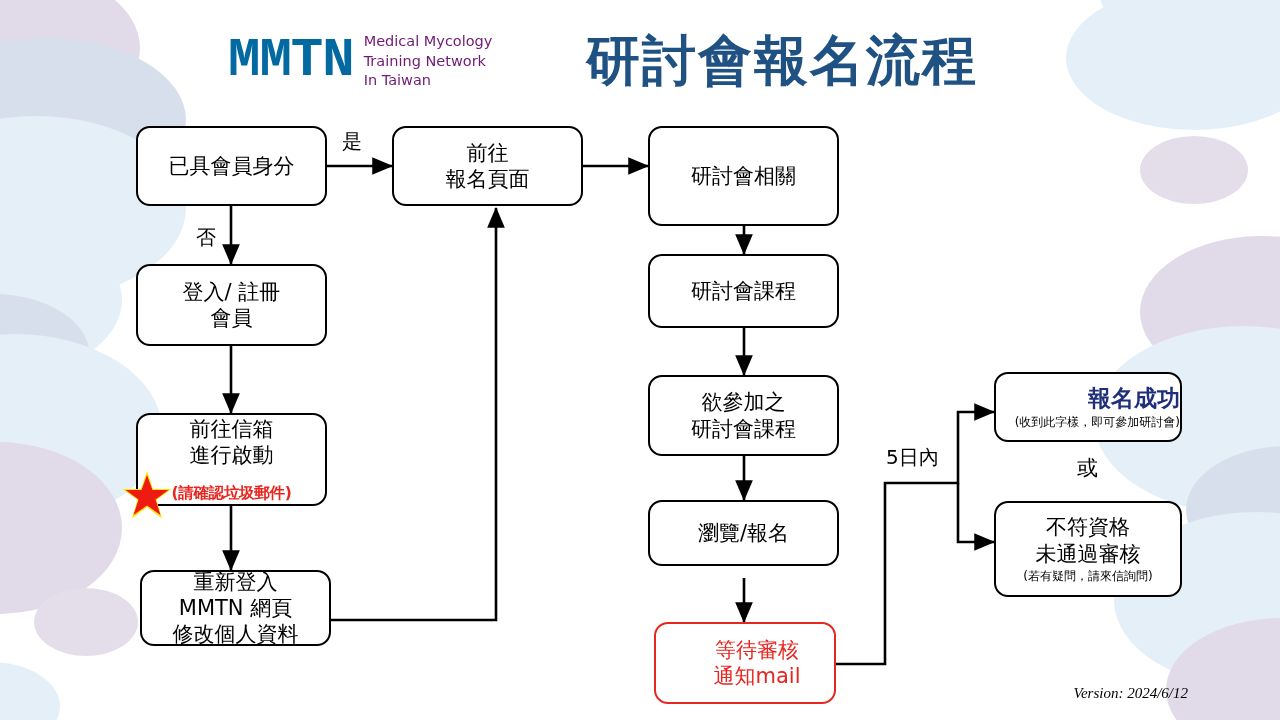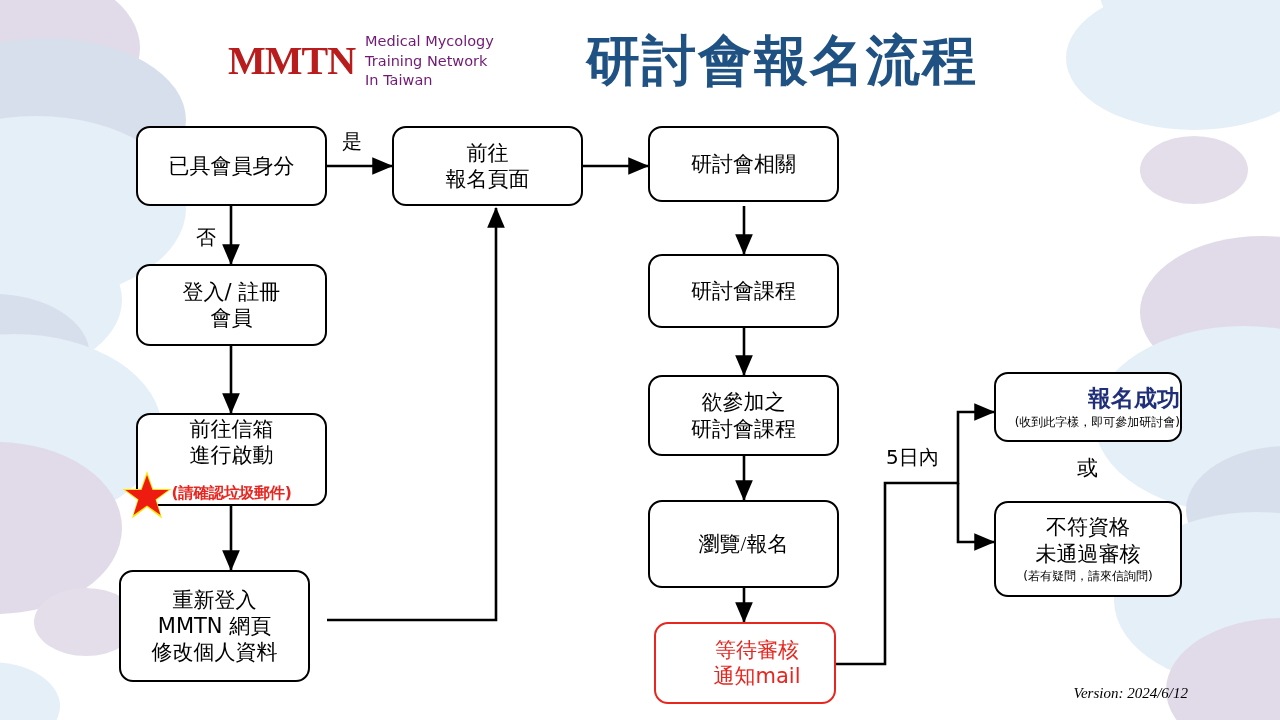--- a/index.html
+++ b/index.html
@@ -35,25 +35,25 @@
     width: 1280px; height: 112px;
   }
   #logo {
     position: absolute;
     left: 228px; top: 30px;
     display: flex;
     align-items: center;
     gap: 10px;
   }
   #logo-mark {
-    font-family: Liberation Serif, serif;
-    font-weight: bold;
-    font-size: 40px;
+    font-family: Liberation Mono, monospace;
+    font-weight: bold;
+    font-size: 54px;
     letter-spacing: -1px;
-    color: #b91c1c;
+    color: #0369a1;
     line-height: 1;
   }
   #logo-sub {
     font-family: "DejaVu Sans", "Liberation Sans", sans-serif;
     font-size: 14.5px;
     line-height: 1.36;
     color: #701a75;
     padding-top: 2px;
     white-space: nowrap;
   }
@@ -227,45 +227,45 @@
     <span class="ln">登入/ 註冊</span>
     <span class="ln">會員</span>
   </div>
 
   <div class="node" style="left:136px; top:413px; width:191px; height:93px;">
     <span class="ln">前往信箱</span>
     <span class="ln">進行啟動</span>
     <span class="note-red">(請確認垃圾郵件)</span>
   </div>
 
-  <div class="node" style="left:119px; top:570px; width:191px; height:112px;">
+  <div class="node" style="left:140px; top:570px; width:191px; height:76px;">
     <span class="ln">重新登入</span>
     <span class="ln">MMTN 網頁</span>
     <span class="ln">修改個人資料</span>
   </div>
 
   <div class="node" style="left:392px; top:126px; width:191px; height:80px;">
     <span class="ln">前往</span>
     <span class="ln">報名頁面</span>
   </div>
 
-  <div class="node" style="left:648px; top:126px; width:191px; height:76px;">
+  <div class="node" style="left:648px; top:126px; width:191px; height:100px;">
     <span class="ln">研討會相關</span>
   </div>
 
   <div class="node" style="left:648px; top:254px; width:191px; height:74px;">
     <span class="ln">研討會課程</span>
   </div>
 
   <div class="node" style="left:648px; top:375px; width:191px; height:81px;">
     <span class="ln">欲參加之</span>
     <span class="ln">研討會課程</span>
   </div>
 
-  <div class="node" style="left:648px; top:500px; width:191px; height:88px;font-family:Liberation Serif, serif;">
+  <div class="node" style="left:648px; top:500px; width:191px; height:66px;">
     <span class="ln">瀏覽/報名</span>
   </div>
 
   <div class="node red-node" style="left:654px; top:622px; width:182px; height:82px;padding-left:24px;">
     <span class="ln">等待審核</span>
     <span class="ln">通知mail</span>
   </div>
 
   <div class="node" style="left:994px; top:372px; width:188px; height:70px;align-items:flex-end;">
     <span class="title-blue">報名成功</span>

